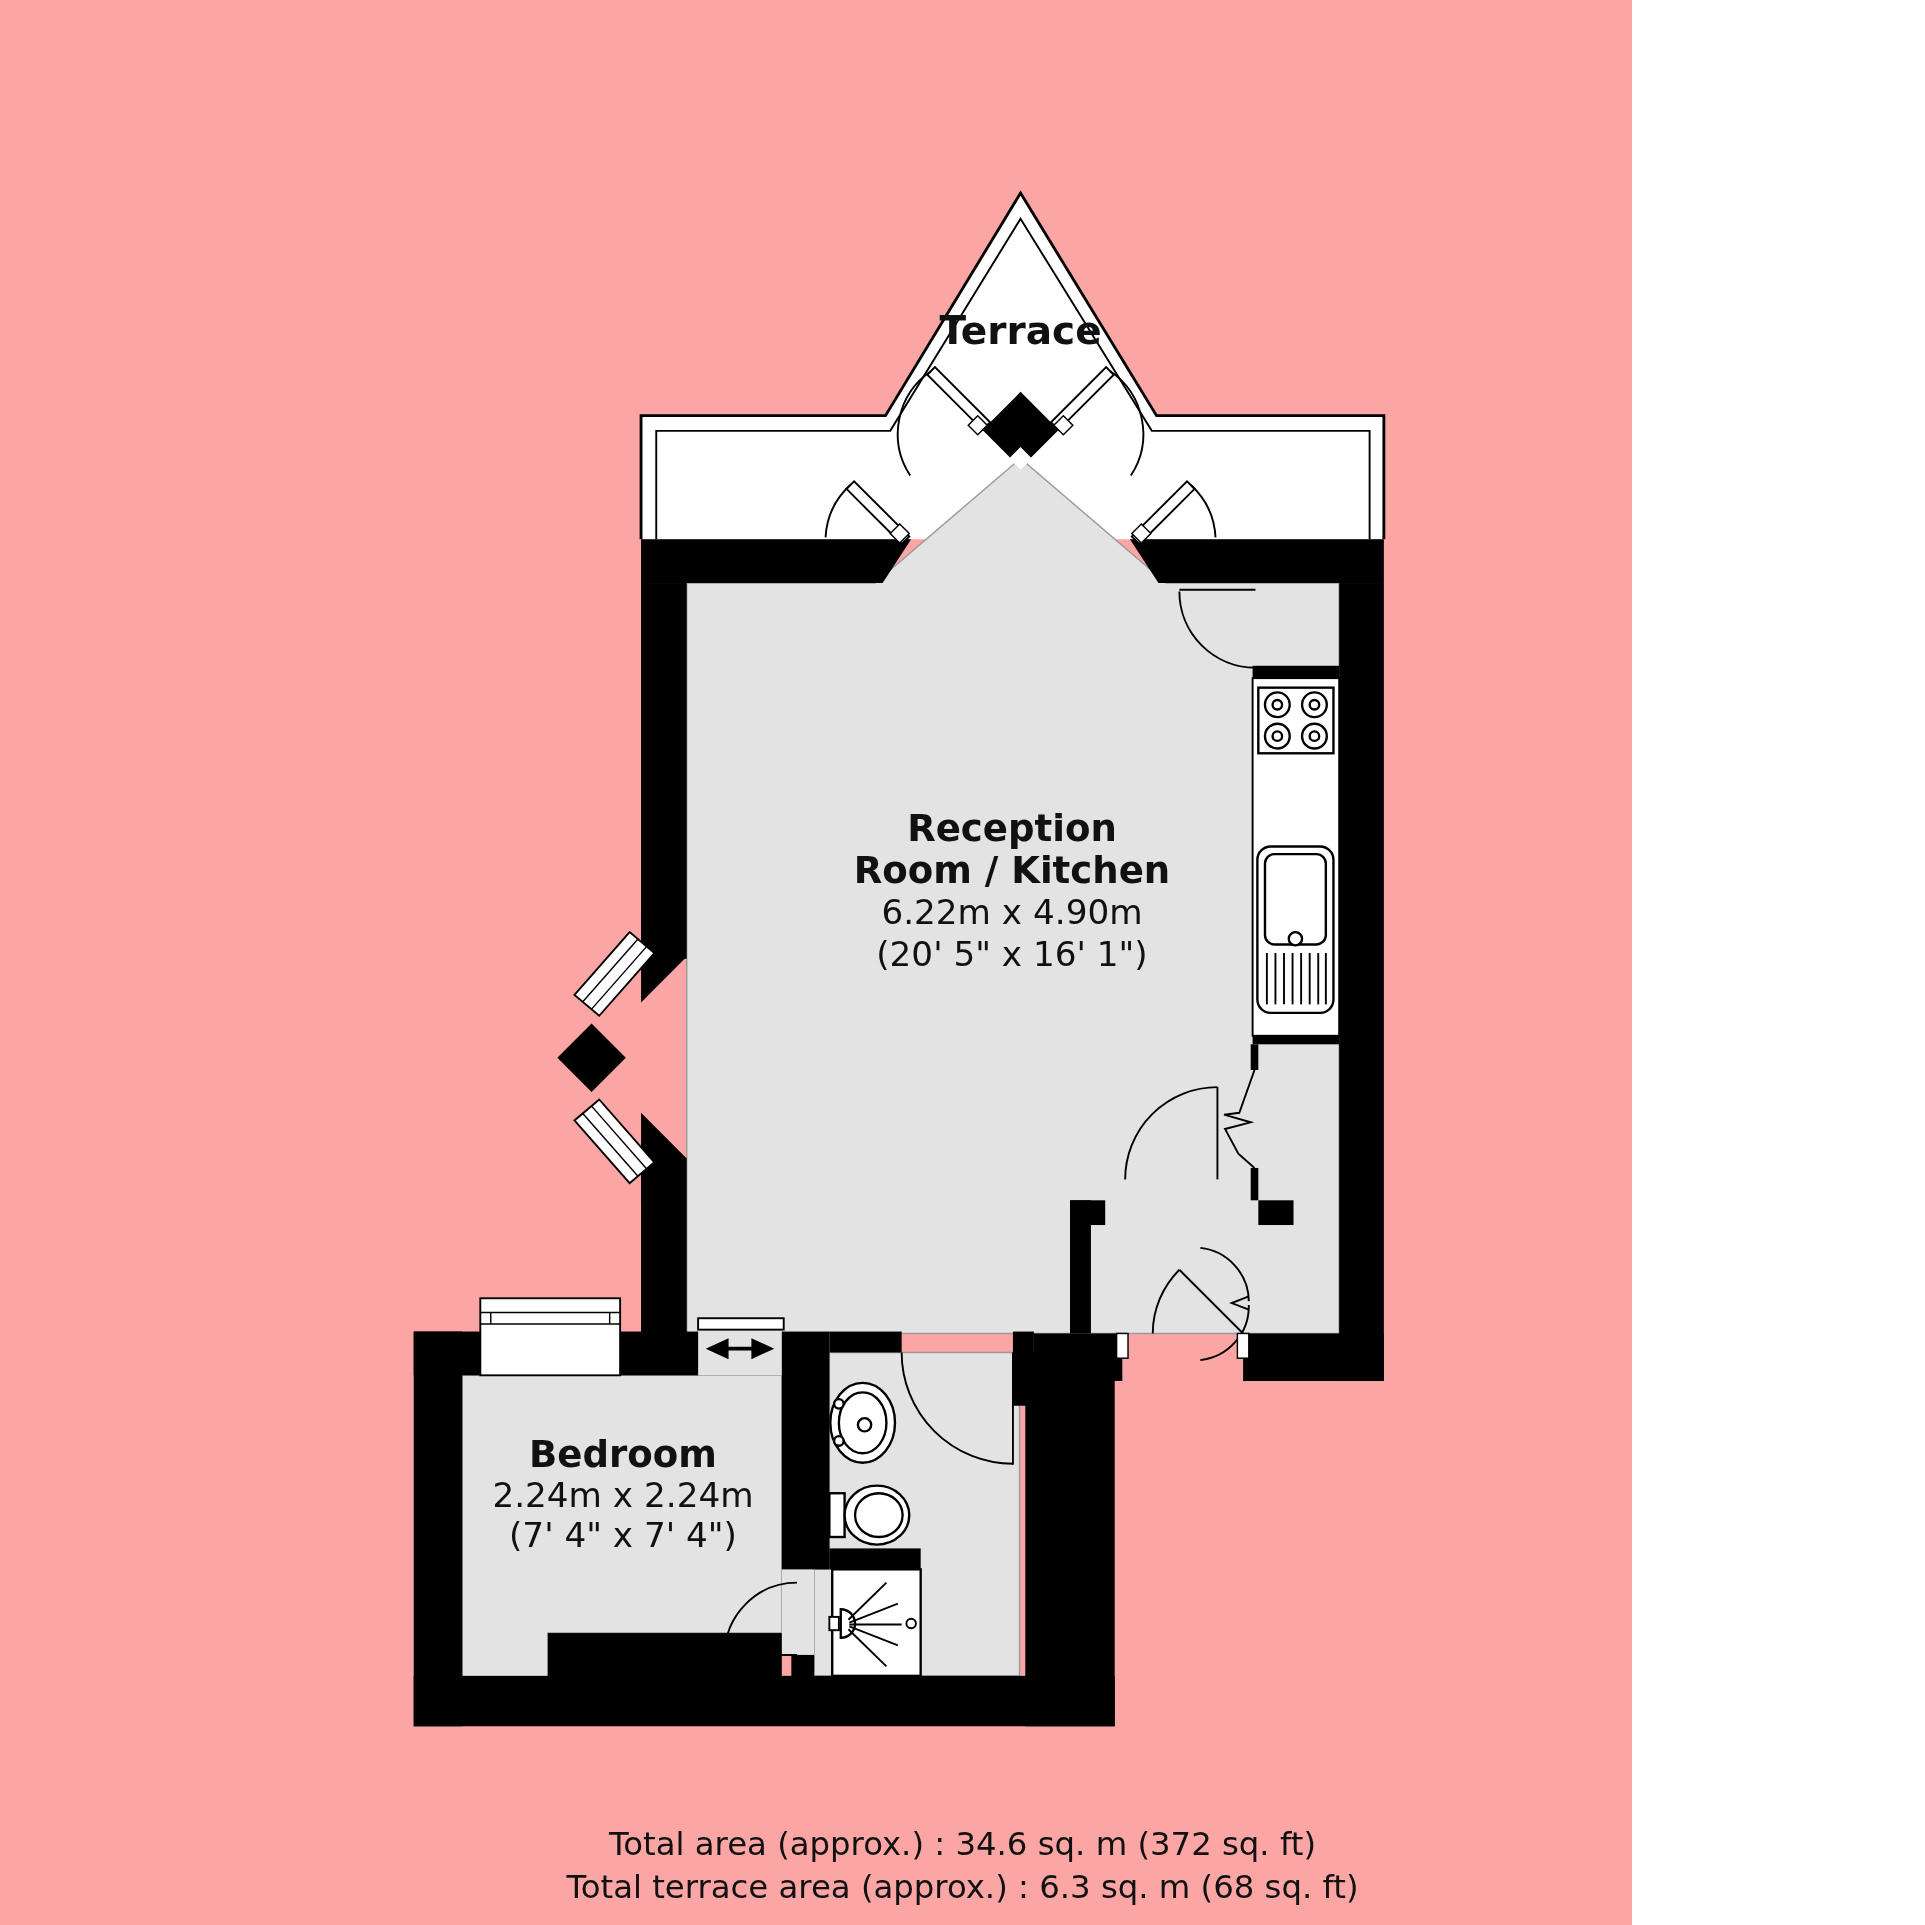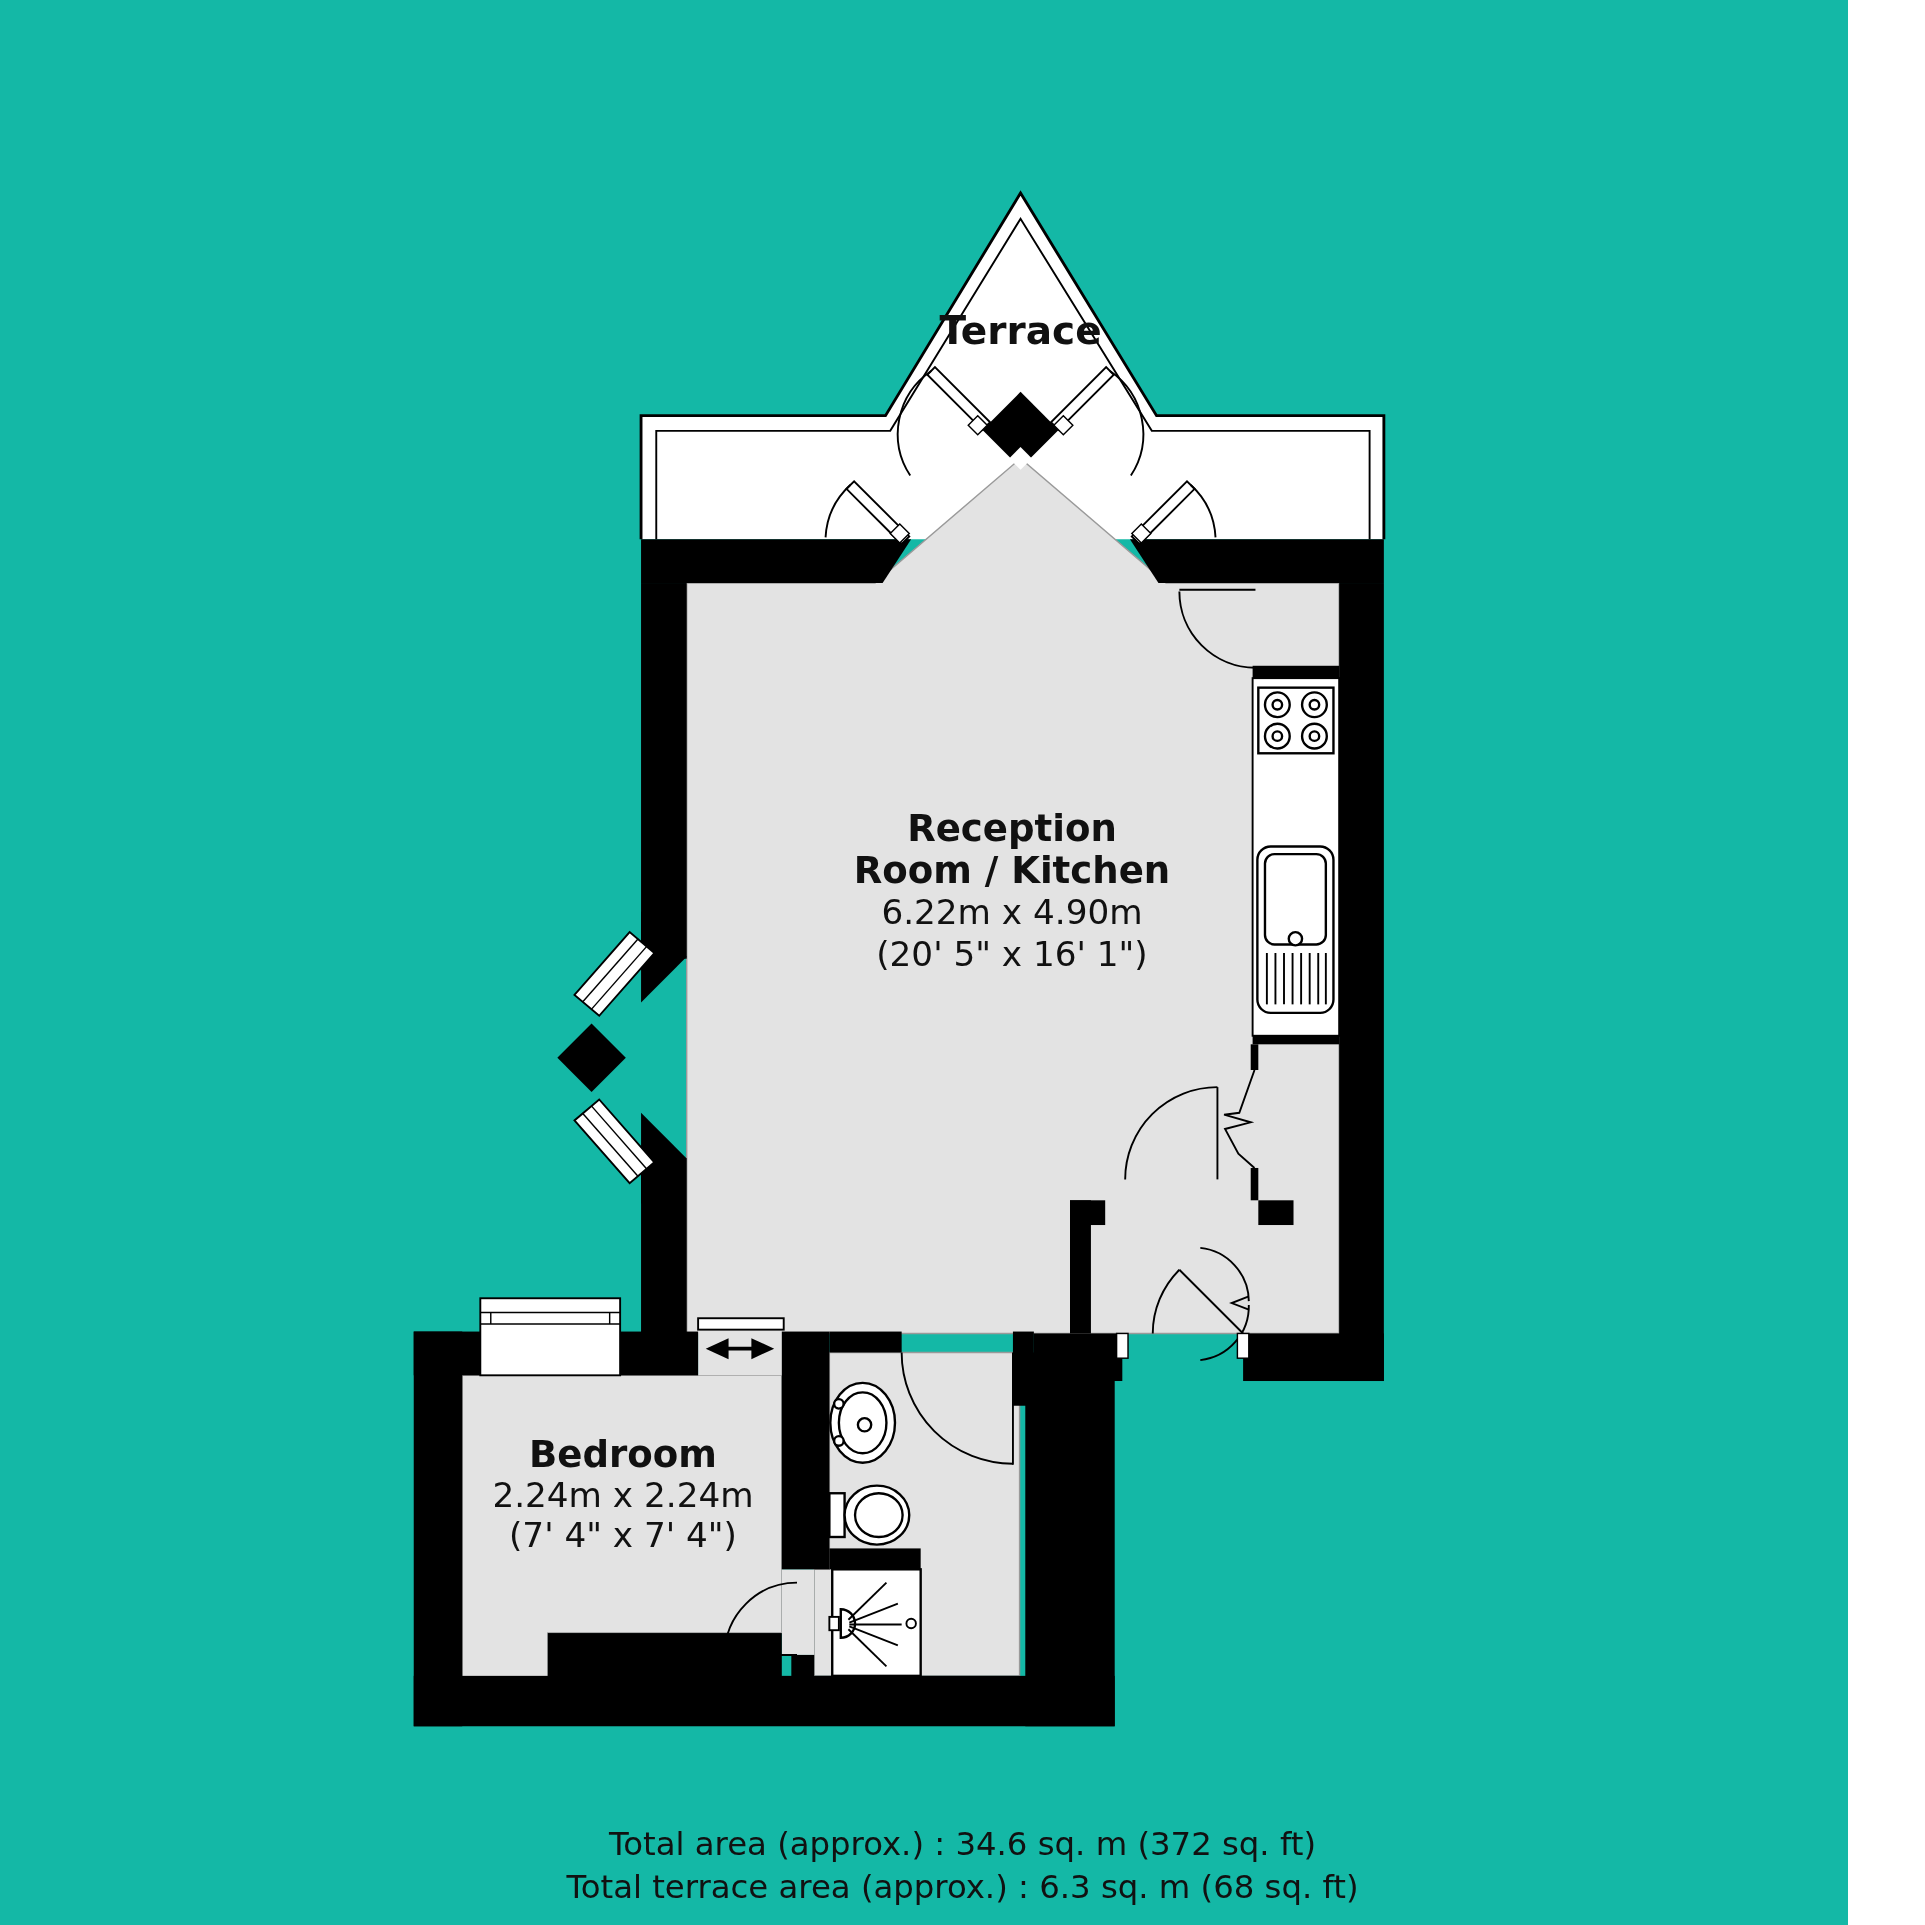--- a/index.html
+++ b/index.html
@@ -1,17 +1,17 @@
 <!DOCTYPE html>
 <html style="font-size:15px"><head>
 <meta charset="utf-8">
 <style>
   html,body{margin:0;padding:0;background:#ffffff;}
   body{font-family:"DejaVu Sans","Liberation Sans",sans-serif;}
-  .stage{position:relative;width:1848px;height:1926px;background:#14b8a6;overflow:hidden;}
+  .stage{position:relative;width:1632px;height:1926px;background:#fca5a5;overflow:hidden;}
   svg{display:block;}
   text{fill:#111;}
   .room-name{font-weight:bold;font-size:39px;}
   .room-dim{font-size:36px;}
   .terrace-name{font-weight:bold;font-size:41px;}
   .footer-text{font-size:34px;}
 </style>
 </head>
 <body>
 

